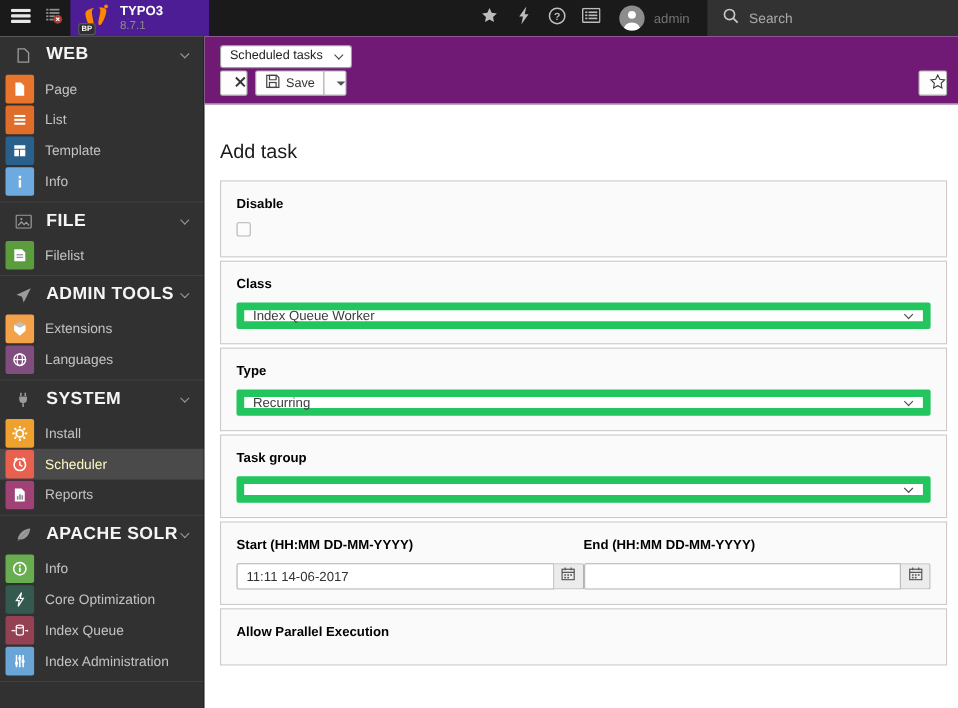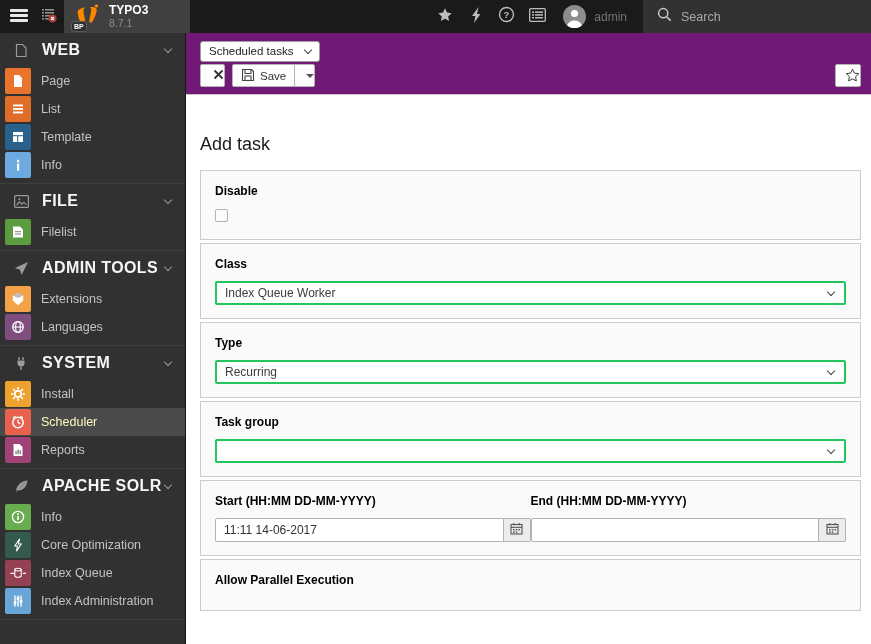--- a/index.html
+++ b/index.html
@@ -3,21 +3,21 @@
 <meta charset="utf-8">
 <style>
   * { box-sizing: border-box; margin: 0; padding: 0; }
   html,body { width:871px; height:644px; overflow:hidden; }
   body { font-family:"Liberation Sans", sans-serif; background:#fff; }
 
   
   .topbar { height:33px; background:#1a1a1a; display:flex; align-items:stretch; }
   .tb-btn { width:30px; display:flex; align-items:center; justify-content:center; cursor:pointer; }
   .tb-left { display:flex; padding-left:4px; }
-  .tb-logo { width:126px; background:#404040; display:flex; align-items:center; padding-left:10px; gap:9px; cursor:pointer; }
+  .tb-logo { width:126px; background:#4c1d95; display:flex; align-items:center; padding-left:10px; gap:9px; cursor:pointer; }
   .logo-wrap { position:relative; width:26px; height:28px; }
   .logo-badge { position:absolute; left:-3px; bottom:-1px; background:#2f2f2f; border:1px solid #5a5a5a; border-radius:3px; color:#fff; font-size:7px; font-weight:bold; padding:1px 2px; line-height:1; }
   .prod-name { color:#fff; font-size:12px; font-weight:bold; line-height:13px; }
   .prod-ver { color:#8c8c8c; font-size:10.5px; line-height:12px; }
   .tb-spacer { flex:1; }
   .tb-icons { display:flex; }
   .tb-icon { width:31px; display:flex; align-items:center; justify-content:center; cursor:pointer; }
   .tb-user { display:flex; align-items:center; gap:8px; padding:0 16px 0 10px; cursor:pointer; }
   .avatar { width:23px; height:23px; border-radius:50%; background:#8d8d8d; overflow:hidden; display:flex; align-items:flex-end; justify-content:center; }
   .tb-username { color:#737373; font-size:12px; }
@@ -50,27 +50,27 @@
   .dh-row2 { height:23px; display:flex; align-items:center; margin-top:1px; }
   .mod-select { display:inline-flex; align-items:center; gap:12px; height:21px; background:#fff; border:1px solid #9e9e9e; border-radius:3px; padding:0 8px; font-size:11.5px; color:#222; cursor:pointer; }
   .btn { background:#fdfdfd; border:1px solid #b4b4b4; border-radius:2px; height:23px; display:inline-flex; align-items:center; justify-content:flex-end; font-size:11.5px; color:#333; cursor:pointer; }
   .btn-close { width:25px; margin-right:7px; }
   .btn-save { padding:0 8px; gap:5px; border-radius:2px 0 0 2px; }
   .btn-caret { width:21px; border-radius:0 2px 2px 0; margin-left:-1px; }
   .caret-down { width:0; height:0; border-left:4px solid transparent; border-right:4px solid transparent; border-top:4.5px solid #555; }
   .btn-star { width:26px; margin-left:auto; }
   .chev { width:6px; height:6px; border-right:1.6px solid #444; border-bottom:1.6px solid #444; transform:rotate(45deg); margin-top:-3px; }
 
-  .main { flex:1; padding:15px 10px 0 14px; overflow:hidden;margin-top:16px; }
+  .main { flex:1; padding:25px 10px 0 14px; overflow:hidden; }
   .page-title { font-size:18px; font-weight:400; color:#1a1a1a; margin:8px 0 15px 0; }
 
   .panel { border:1px solid #cbcbcb; background:#fafafa; padding:13px 14px; margin-bottom:3px; }
   .f-label { display:block; font-size:12px; font-weight:bold; color:#000; margin-bottom:10px; }
   .checkbox { width:13px; height:13px; border:1px solid #b3b3b3; border-radius:2px; background:#fcfcfc; display:inline-block; cursor:pointer; }
-  .sel { height:24px; background:#fff; border:2px solid #22c55e; border-radius:2px; display:flex; align-items:center; justify-content:space-between; padding:0 10px 0 8px; font-size:12px; color:#3c3c3c; cursor:pointer; }
+  .sel { height:24px; background:#fff; border:7px solid #22c55e; border-radius:2px; display:flex; align-items:center; justify-content:space-between; padding:0 10px 0 8px; font-size:12px; color:#3c3c3c; cursor:pointer; }
   .txt { height:24px; width:100%; background:#fff; border:1px solid #b2b2b2; border-radius:2px; font-size:12px; color:#333; padding:0 8px; font-family:"Liberation Sans",sans-serif; outline:none; }
   .two-col { display:flex; }
   .col { flex:1; min-width:0; }
   .date-group { display:flex; }
   .date-group .txt { flex:1; border-radius:2px 0 0 2px; }
   .addon { width:27px; height:24px; background:#ececec; border:1px solid #b2b2b2; border-left:none; border-radius:0 2px 2px 0; display:flex; align-items:center; justify-content:center; cursor:pointer; flex:none; }
 </style>
 </head>
 <body>
 

